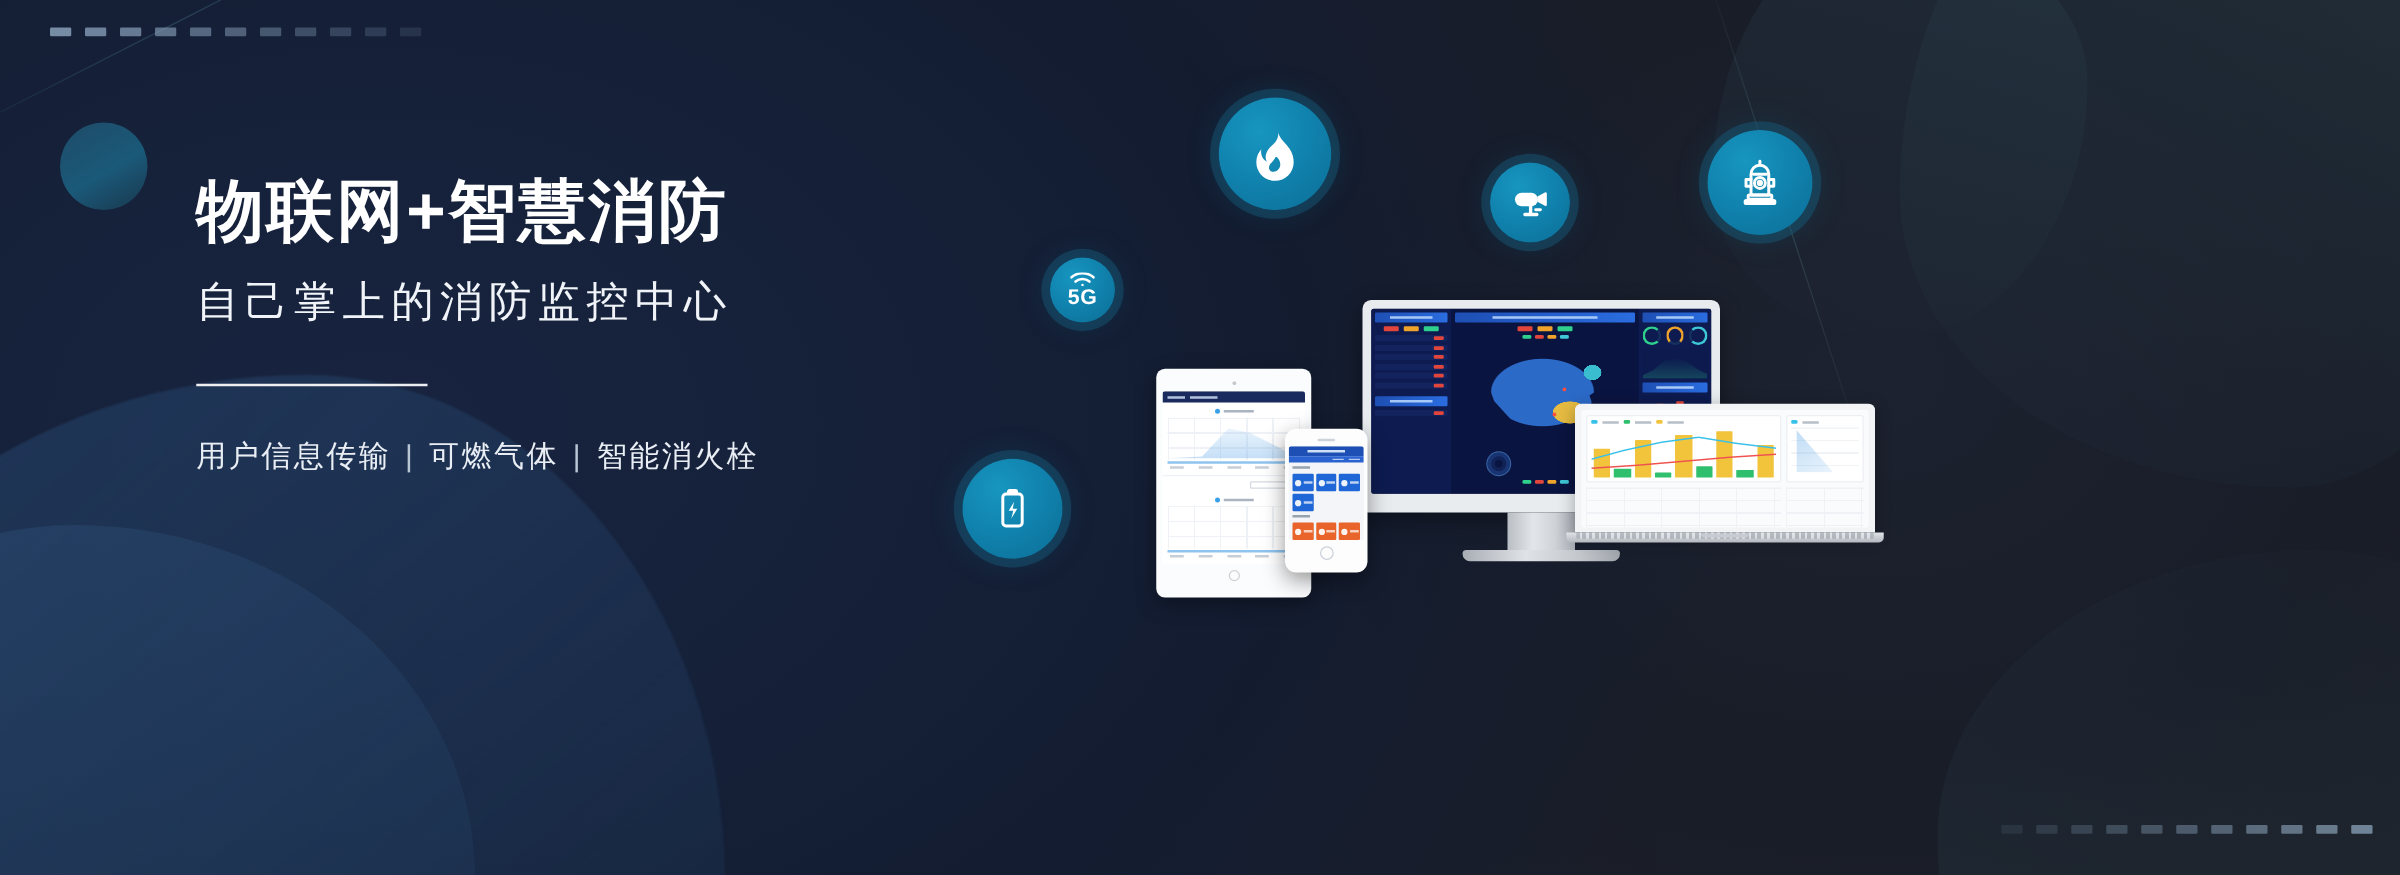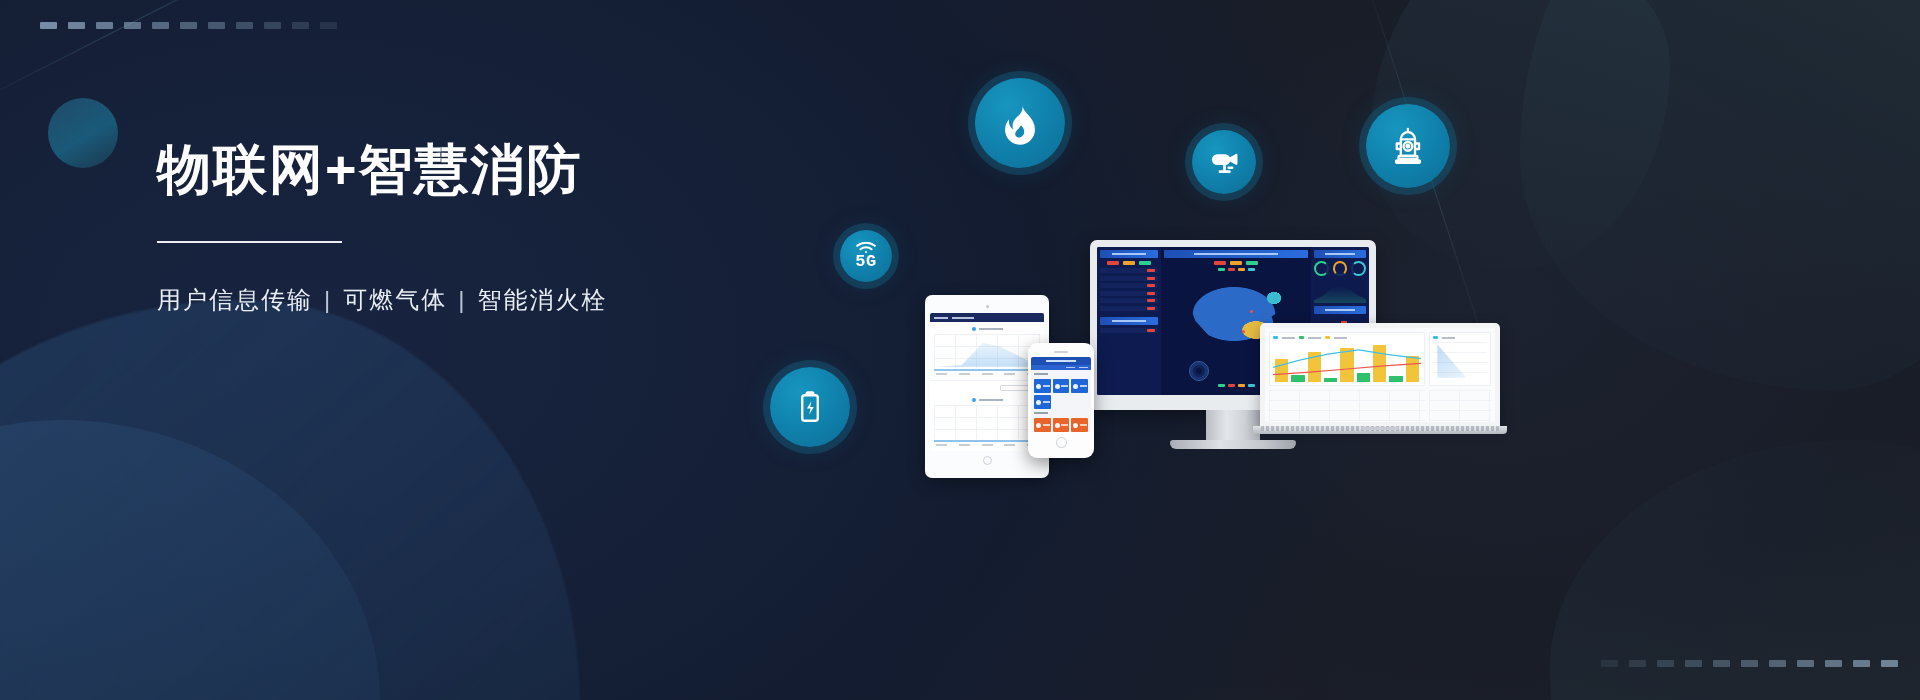--- a/index.html
+++ b/index.html
@@ -105,21 +105,21 @@
   .bubble {
     position:absolute; border-radius:50%;
     display:flex; align-items:center; justify-content:center;
     background:radial-gradient(circle at 36% 30%, #1796c0 0%, #1083ae 46%, #0c6e96 100%);
     box-shadow:0 0 0 7px rgba(22,92,122,.45), 0 0 26px rgba(16,120,160,.28);
   }
   .bubble svg { display:block; }
   .b-flame  { left:975px;  top:78px;  width:90px;  height:90px; }
   .b-camera { left:1192px; top:130px; width:64px;  height:64px; }
   .b-hydr   { left:1366px; top:104px; width:84px;  height:84px; }
-  .b-5g     { left:840px;  top:230px; width:52px;  height:52px;font-family:Liberation Mono, monospace; }
+  .b-5g     { left:840px;  top:206px; width:52px;  height:52px; }
   .b-bolt   { left:770px;  top:367px; width:80px;  height:80px; }
 
   .g5text {
     font-size:17px; font-weight:bold; color:#fff;
     line-height:1; letter-spacing:.5px; margin-top:-1px;
   }
   .g5wrap { display:flex; flex-direction:column; align-items:center; gap:1px; }
 
   
   .devices { position:absolute; left:900px; top:225px; width:560px; height:250px; }
@@ -356,20 +356,21 @@
       <span style="opacity: 0.42;"></span>
       <span style="opacity: 0.48;"></span>
       <span style="opacity: 0.54;"></span>
       <span style="opacity: 0.6;"></span>
       <span style="opacity: 0.66;"></span>
       <span style="opacity: 0.72;"></span>
     </div>
 
   <div class="copy">
     <div class="title">物联网+智慧消防</div>
+    <div class="subtitle">自己掌上的消防监控中心</div>
     <div class="rule"></div>
     <div class="features" id="features">
         <div class="featRow"><span>用户信息传输</span><span class="sep">|</span><span>可燃气体</span><span class="sep">|</span><span>智能消火栓</span></div>
       </div>
   </div>
 
   <div class="bubble b-flame">
     <svg width="46" height="46" viewBox="0 0 24 24" fill="#fff" aria-hidden="true">
       <path d="M13.1 1.8c.6 2.3.1 4-1 5.4-.5.6-1.1 1.1-1.7 1.7-1.2 1.2-2.3 2.6-2.3 4.6 0 .7.2 1.3.5 1.8-1.4-.7-2.4-2.2-2.4-4 0-.4 0-.8.1-1.2-1.3 1.4-2.1 3.3-2.1 5.4 0 4.3 3.5 7.8 7.8 7.8s7.8-3.5 7.8-7.8c0-3.7-2-6.2-3.8-8.1-1.4-1.5-2.6-2.8-2.9-5.6zm-.4 11.6c.9.8 1.5 1.9 1.5 3.1 0 1.7-1.3 3-2.9 3-1 0-1.8-.6-1.8-1.7 0-1 .6-1.6 1.3-2.4.6-.6 1.2-1.3 1.4-2z"></path>
     </svg>

